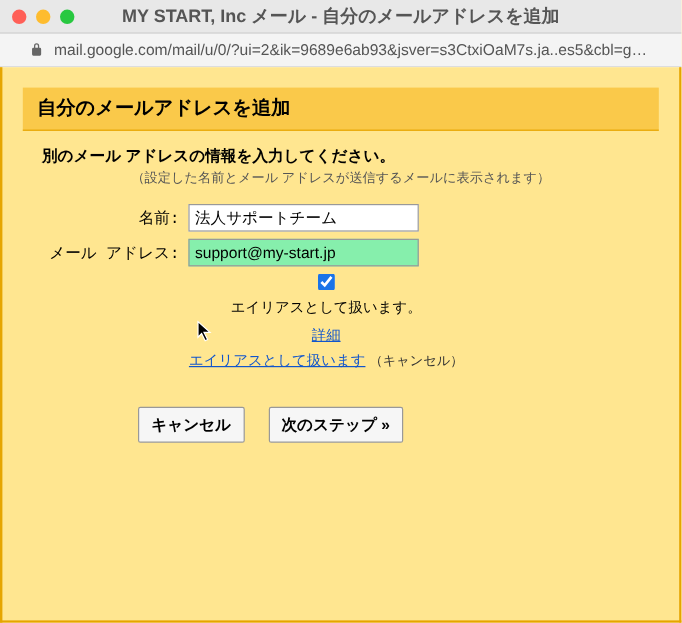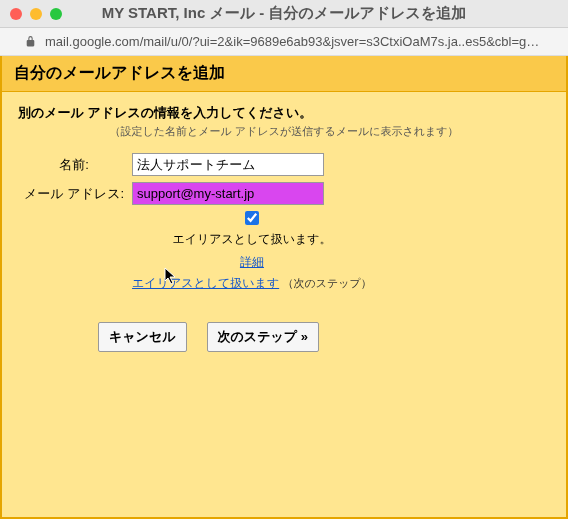--- a/index.html
+++ b/index.html
@@ -56,21 +56,21 @@
       overflow: hidden;
       text-overflow: ellipsis;
       flex: 1;
     }
     .content {
       flex: 1;
       background: #ffe690;
       border: 2px solid #e5a500;
       border-top-width: 0;
       margin: 0;
-      padding: 0;
+      padding: 17px;
       overflow: hidden;
     }
     .page-title {
       background: #fac94a;
       color: #000;
       font-size: 16px;
       font-weight: bold;
       padding: 7px 12px;
       border-bottom: 1px solid #e5a500;
     }
@@ -89,38 +89,39 @@
       text-align: center;
     }
     .form-table {
       display: table;
       border-collapse: separate;
       border-spacing: 6px 6px;
     }
     .form-row { display: table-row; }
     .form-label {
       display: table-cell;
-      text-align: center;
+      text-align: right;
       vertical-align: middle;
       font-size: 13px;
       white-space: nowrap;
       padding-right: 2px;
+      font-family: Liberation Mono, monospace;
     }
     .form-field {
       display: table-cell;
       vertical-align: middle;
     }
     input[type=text] {
       width: 192px;
       padding: 3px 4px;
       font-size: 13px;
       border: 1px solid #999;
       background: #fff;
     }
-    input.highlight { background: #d946ef; }
+    input.highlight { background: #86efac; }
     .extra-row {
       display: table-cell;
       vertical-align: middle;
       font-size: 12px;
     }
     .check-line {
       display: flex;
       align-items: center;
       gap: 6px;
       flex-direction: column;
@@ -206,21 +207,21 @@
       <div class="form-row">
         <div class="form-label"></div>
         <div class="extra-row">
           <div class="check-line">
             <input type="checkbox" checked="" style="">
             <span class="check-text">エイリアスとして扱います。</span>
             <a class="link">詳細</a>
           </div>
           <div class="reply-line">
             <a class="link">エイリアスとして扱います</a>
-            <span class="option-text">（次のステップ）</span>
+            <span class="option-text">（キャンセル）</span>
           </div>
         </div>
       </div>
     </div>
 
     <div class="button-row">
       <button class="std">キャンセル</button>
       <button class="std">次のステップ »</button>
     </div>
   </div>

